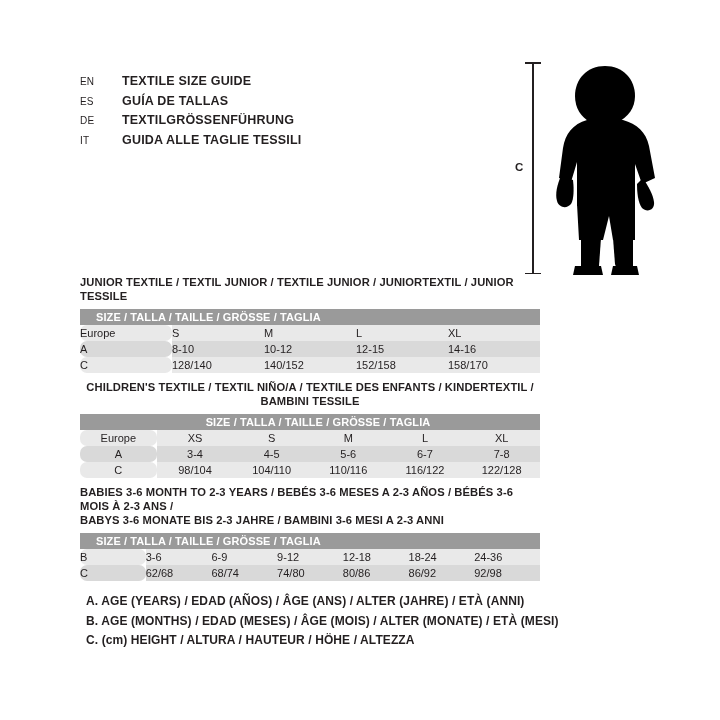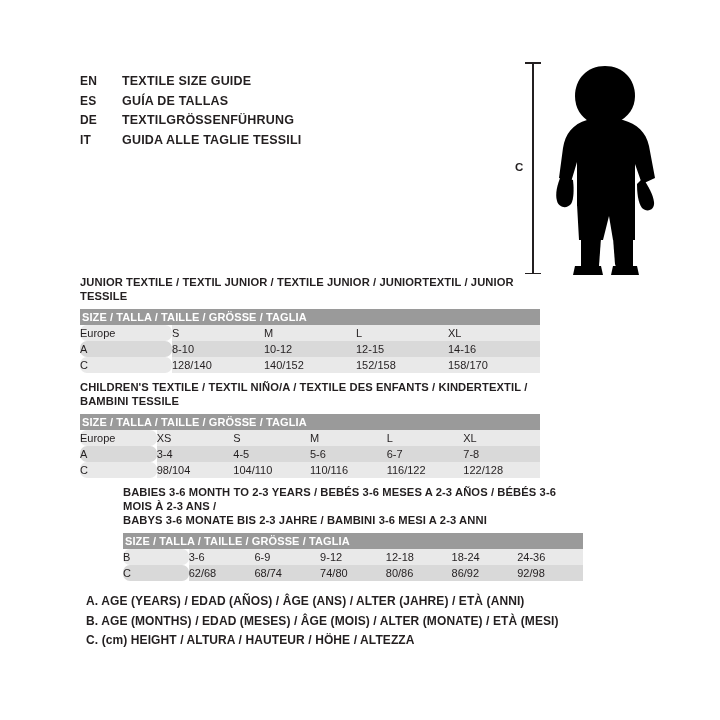--- a/index.html
+++ b/index.html
@@ -27,22 +27,22 @@
     top: 74px;
     width: 360px;
   }
   .lang-row {
     display: flex;
     align-items: baseline;
     height: 19.5px;
   }
   .lang-code {
     width: 42px;
-    font-size: 12px;
-    font-weight: bold;
+    font-size: 10px;
+    font-weight: normal;
     letter-spacing: 0.2px;
   }
   .lang-title {
     font-size: 12.5px;
     font-weight: bold;
     letter-spacing: 0.2px;
   }
 
   
   .figure-area {
@@ -109,21 +109,21 @@
     vertical-align: middle;
   }
   .hdr-row td {
     background: #9a9a9a;
     color: #ffffff;
     font-weight: bold;
     font-size: 10.8px;
     height: 17px;
     letter-spacing: 0.1px;
   }
-  .hdr-row td.first { padding-left: 2px; }
+  .hdr-row td.first { padding-left: 16px; }
   .row-light td { background: #e9e9e9; }
   .row-dark  td { background: #d9d9d9; }
   .cell-label { padding-left: 6px; font-weight: normal; border-radius: 7px; }
   .cell-val { padding-left: 4px; }
 
   
   .footnotes {
     position: absolute;
     left: 86px;
     top: 592px;
@@ -213,21 +213,21 @@
         <td class="cell-label">C</td>
         <td class="cell-val">128/140</td>
         <td class="cell-val">140/152</td>
         <td class="cell-val">152/158</td>
         <td class="cell-val">158/170</td>
       </tr>
     </tbody>
       </table>
   </div>
 
-  <div class="section" style="top:380px;">
+  <div class="section" style="top:380px;text-align:center;">
     <div class="section-title">CHILDREN'S TEXTILE / TEXTIL NIÑO/A / TEXTILE DES ENFANTS / KINDERTEXTIL / BAMBINI TESSILE</div>
     <table class="size">
       <tbody>
           <tr class="hdr-row">
         <td class="first" colspan="6">SIZE / TALLA / TAILLE / GRÖSSE / TAGLIA</td>
       </tr>
       <tr class="row-light">
         <td class="cell-label" style="width:90px">Europe</td>
         <td class="cell-val" style="width:100px">XS</td>
         <td class="cell-val" style="width:92px">S</td>
@@ -248,21 +248,21 @@
         <td class="cell-val">98/104</td>
         <td class="cell-val">104/110</td>
         <td class="cell-val">110/116</td>
         <td class="cell-val">116/122</td>
         <td class="cell-val">122/128</td>
       </tr>
     </tbody>
       </table>
   </div>
 
-  <div class="section" style="top:485px;margin-left:43px;">
+  <div class="section" style="top:485px;">
     <div class="section-title" style="white-space:pre-line;">BABIES 3-6 MONTH TO 2-3 YEARS / BEBÉS 3-6 MESES A 2-3 AÑOS / BÉBÉS 3-6 MOIS À 2-3 ANS /
 BABYS 3-6 MONATE BIS 2-3 JAHRE / BAMBINI 3-6 MESI A 2-3 ANNI</div>
     <table class="size">
       <tbody>
           <tr class="hdr-row">
         <td class="first" colspan="7">SIZE / TALLA / TAILLE / GRÖSSE / TAGLIA</td>
       </tr>
       <tr class="row-light">
         <td class="cell-label" style="width:90px">B</td>
         <td class="cell-val" style="width:92px">3-6</td>

